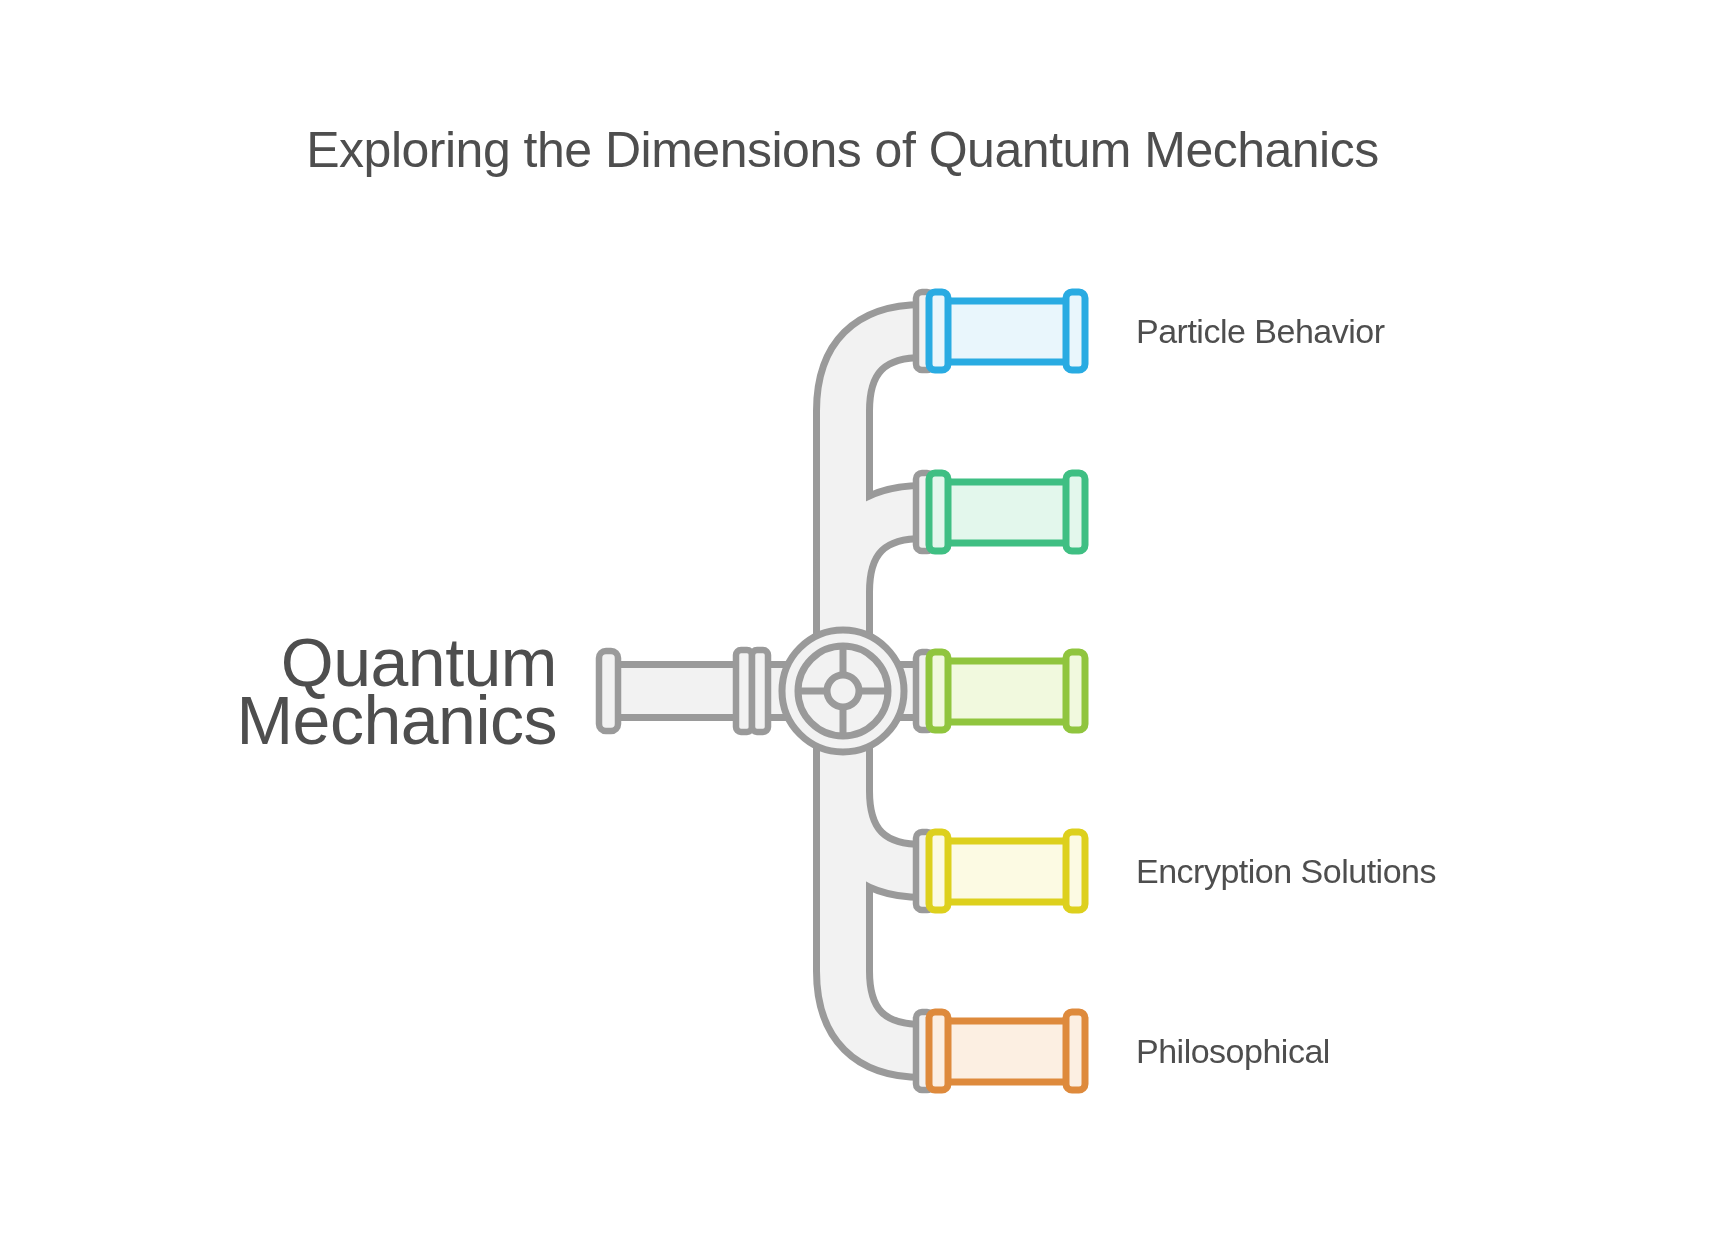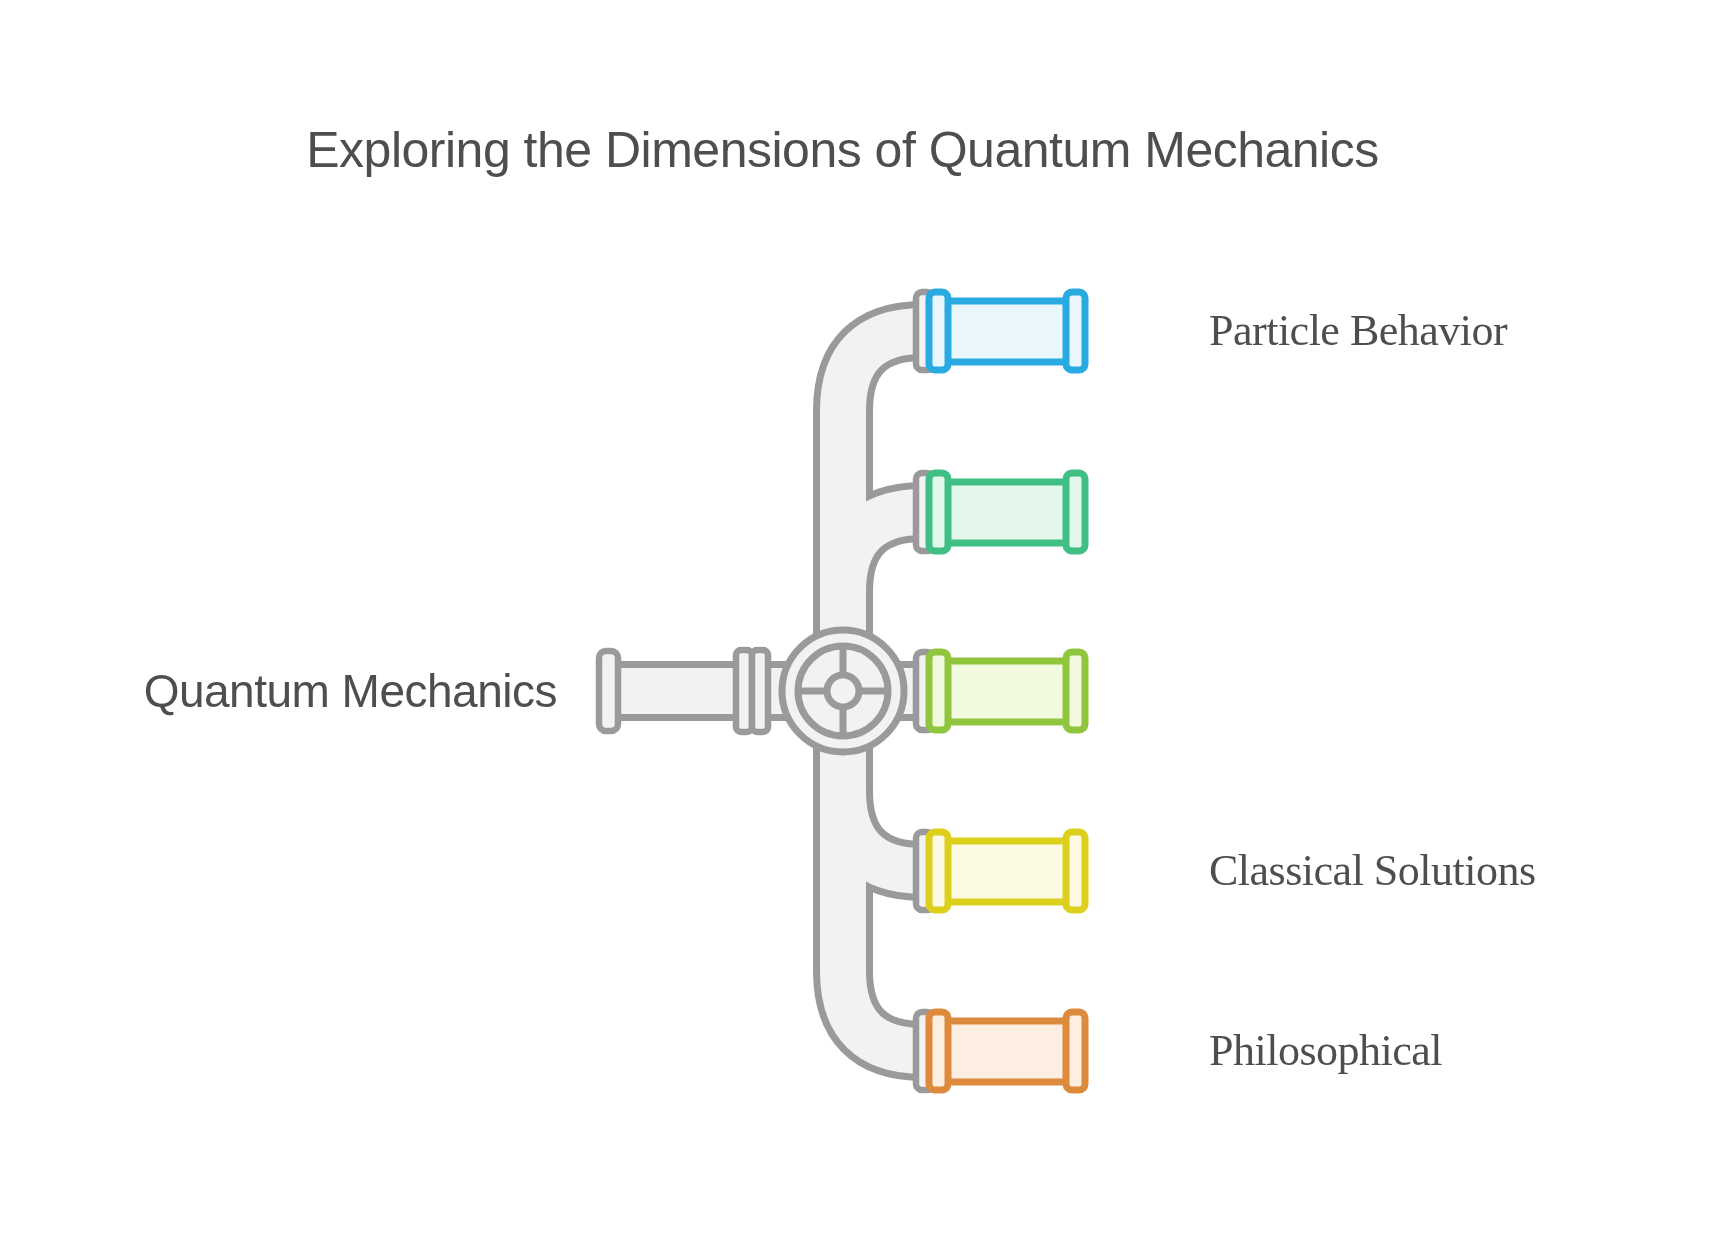--- a/index.html
+++ b/index.html
@@ -10,28 +10,27 @@
   }
   .stage svg { position:absolute; left:0; top:0; }
 
   .title {
     position:absolute; top:115px; left:0; width:1685px;
     text-align:center; font-size:50px; line-height:70px; letter-spacing:-0.5px;
     color:var(--text,#4e4e4e);
   }
   .root-label {
     position:absolute; left:0; width:557px; top:691px; transform:translateY(-50%);
-    text-align:right; font-size:46px; line-height:58px; letter-spacing:-0.5px;
+    text-align:right; font-size:68px; line-height:58px; letter-spacing:-0.5px;
     color:var(--text,#4e4e4e);
   }
   .branch-label {
-    position:absolute; left:1209px; transform:translateY(-50%);
-    font-size:44px; line-height:58px; letter-spacing:-0.5px; white-space:nowrap;
+    position:absolute; left:1136px; transform:translateY(-50%);
+    font-size:34px; line-height:58px; letter-spacing:-0.5px; white-space:nowrap;
     color:var(--text,#4e4e4e);
-    font-family:Liberation Serif, serif;
   }
 
   
   .pipe-outline { fill:none; stroke:var(--pipe-stroke,#9a9a9a); stroke-width:60; }
   .pipe-inner   { fill:none; stroke:var(--pipe-fill,#f2f2f2);  stroke-width:46; }
   .fitting      { fill:var(--pipe-fill,#f2f2f2); stroke:var(--pipe-stroke,#9a9a9a); stroke-width:6.5; }
   .valve-part   { fill:var(--pipe-fill,#f2f2f2); stroke:var(--pipe-stroke,#9a9a9a); stroke-width:7; }
   .valve-spoke  { stroke:var(--pipe-stroke,#9a9a9a); stroke-width:7; stroke-linecap:round; }
   .colored-body   { fill:var(--pf,#eee); stroke:var(--pc,#888); stroke-width:7; }
   .colored-flange { fill:var(--pf,#eee); stroke:var(--pc,#888); stroke-width:7; }
@@ -112,20 +111,20 @@
 
   <div class="root-label">Quantum Mechanics</div>
 
   <div class="branch-label" style="top:331px">
     <div>Particle Behavior</div>
     <div></div>
   </div>
   <div class="branch-label" style="top:691px">
   </div>
   <div class="branch-label" style="top:871px">
-    <div>Classical Solutions</div>
+    <div>Encryption Solutions</div>
     <div></div>
   </div>
   <div class="branch-label" style="top:1051px">
     <div>Philosophical</div>
   </div>
 
 </div>
 
 </body></html>

